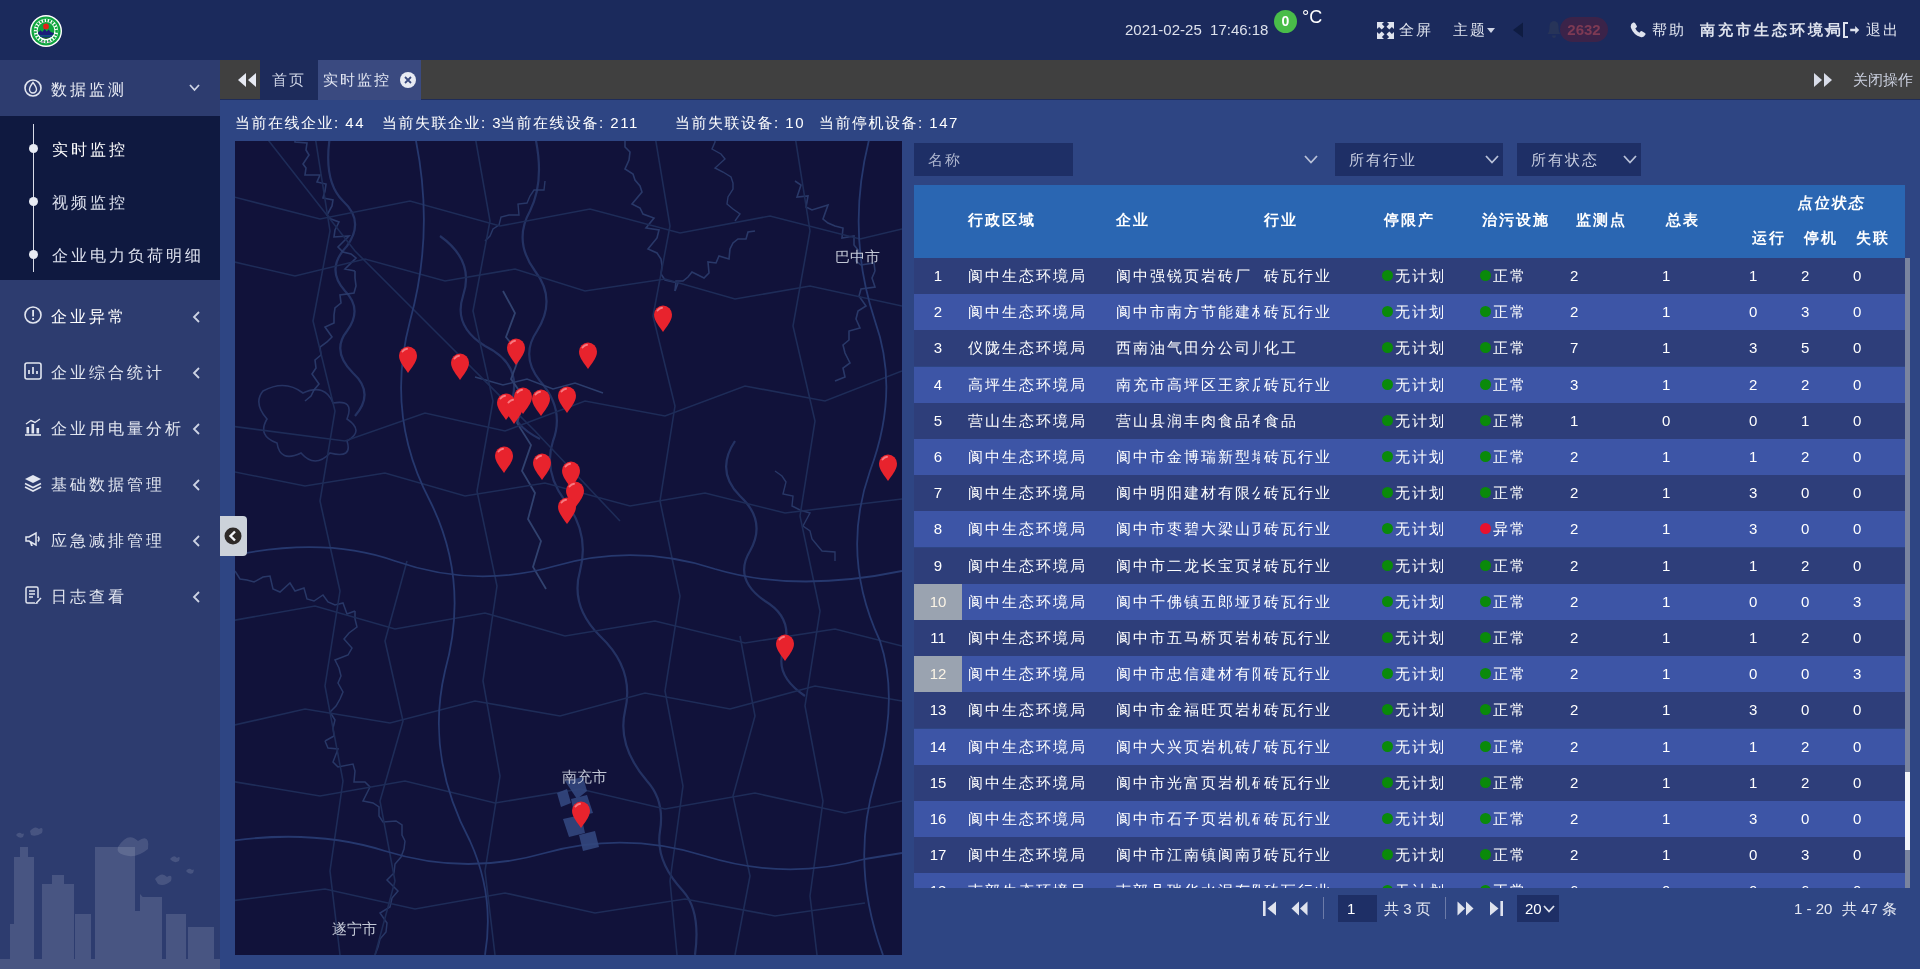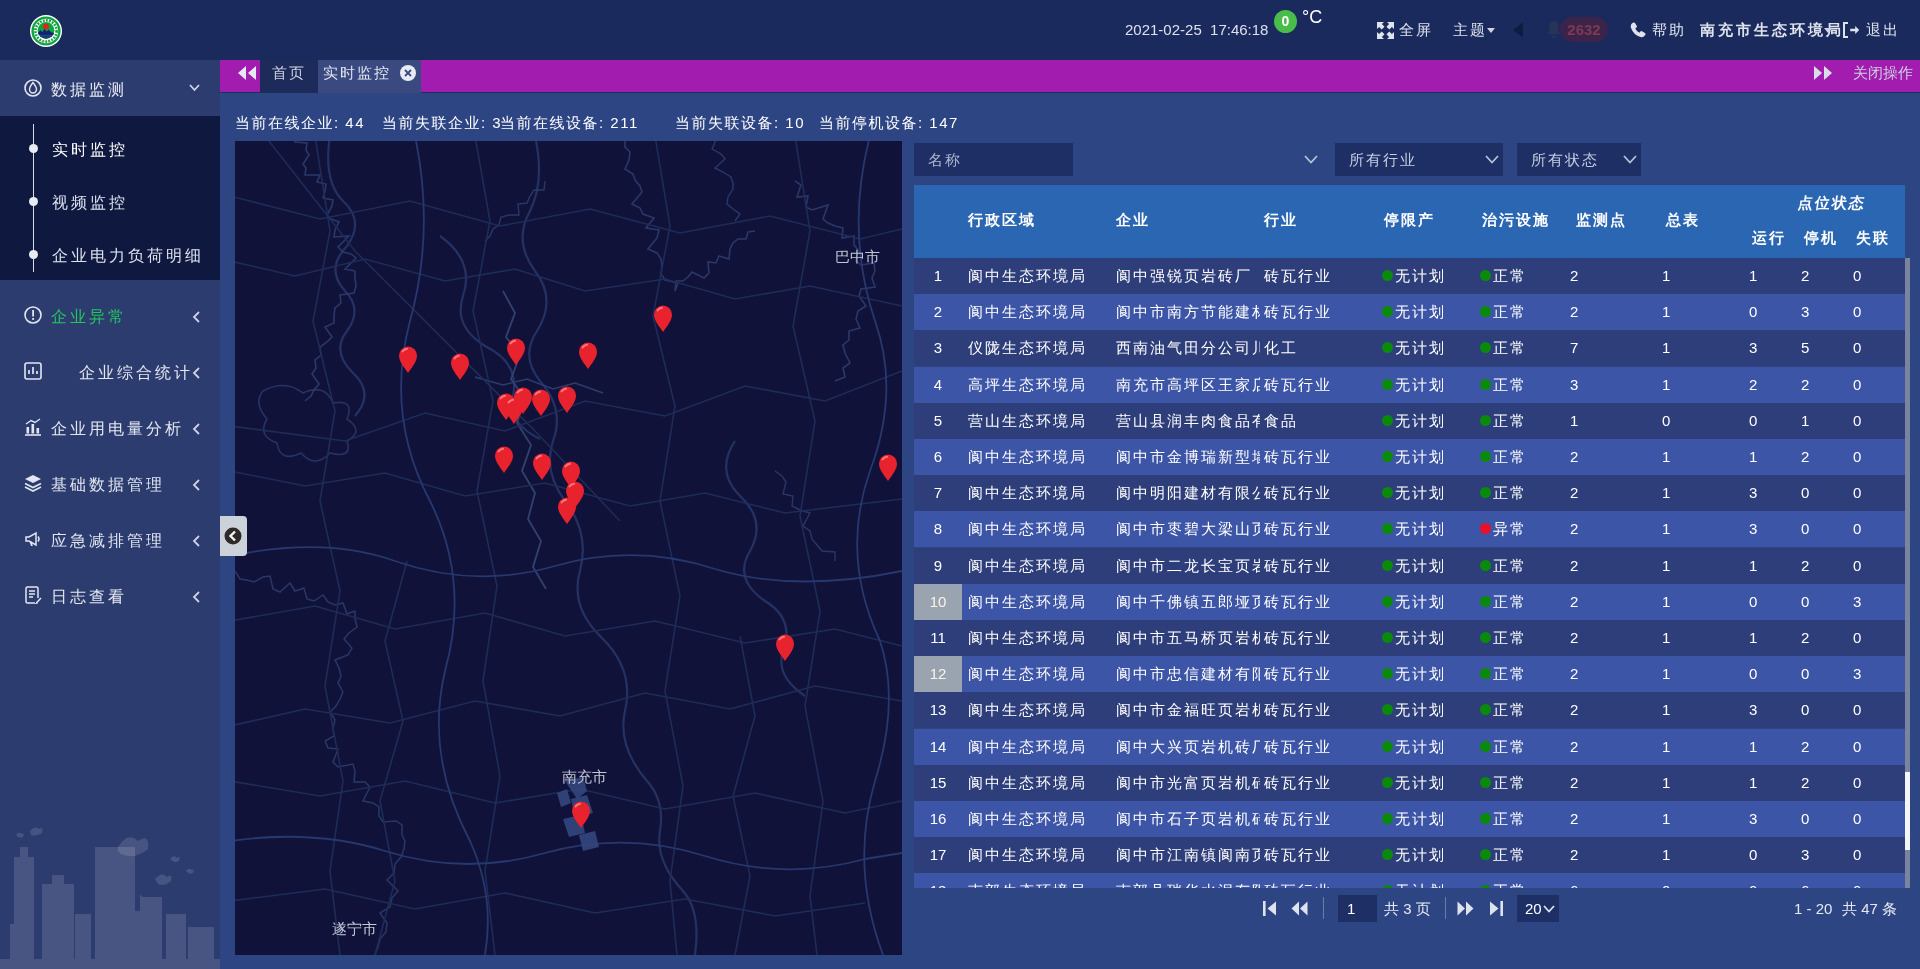--- a/index.html
+++ b/index.html
@@ -1,20 +1,20 @@
 <!DOCTYPE html>
 <html><head>
 <meta charset="utf-8">
 <style>
 * { margin:0; padding:0; box-sizing:border-box; }
 html,body { width:1920px; height:969px; overflow:hidden; background:#2e4583; font-family:"Liberation Sans",sans-serif; }
 .abs { position:absolute; }
 #header { position:absolute; left:0; top:0; width:1920px; height:60px; background:#1b2a5c; z-index:30; }
 #sidebar { position:absolute; left:0; top:60px; width:220px; height:909px; background:#2d3c6f; z-index:20; overflow:hidden; }
-#tabbar { position:absolute; left:220px; top:53px; width:1700px; height:40px; background:#a21caf; border-bottom:1px solid #1e2c59; z-index:10; }
+#tabbar { position:absolute; left:220px; top:60px; width:1700px; height:40px; background:#404040; border-bottom:1px solid #1e2c59; z-index:10; }
 #content { position:absolute; left:220px; top:100px; width:1700px; height:869px; background:#2e4583; }
 .hdr-title { position:absolute; left:82px; top:18px; color:#fff; font-size:24px; font-weight:bold; letter-spacing:8px; }
 .hdr-right { position:absolute; top:0; height:60px; color:#dfe3ee; font-size:15px; letter-spacing:2px; }
 .tab { position:absolute; top:0; height:40px; line-height:40px; text-align:center; color:#ccd2e4; font-size:15px; letter-spacing:2px; }
 .stats { position:absolute; top:114px; color:#fff; font-size:15px; z-index:5; letter-spacing:1.5px;}
 #map { position:absolute; left:235px; top:141px; width:667px; height:814px; background:#11123a; overflow:hidden; }
 #rpanel { position:absolute; left:914px; top:143px; width:992px; height:787px; }
 .fbox { position:absolute; top:0; height:33px; background:#1e2f66; color:#c7cde0; font-size:15px; line-height:33px; padding-left:14px; letter-spacing:2px; }
 #thead { position:absolute; left:0; top:42px; width:991px; height:73px; background:#2a66b2; color:#fff; font-size:15px; font-weight:bold; }
 .th { position:absolute; letter-spacing:2px; }
@@ -108,27 +108,27 @@
   <div class="abs" style="left:0;top:56px;width:220px;height:164px;background:#0f1940;">
     <div class="abs" style="left:33px;top:8px;width:1px;height:148px;background:#d7dbe8;"></div>
     <div class="abs" style="left:29px;top:81px;width:9px;height:9px;border-radius:50%;background:#e8ebf4;"></div>
     <div class="abs" style="left:29px;top:134px;width:9px;height:9px;border-radius:50%;background:#e8ebf4;"></div>
     <div class="abs" style="left:29px;top:28px;width:9px;height:9px;border-radius:50%;background:#e8ebf4;"></div>
     <div class="abs" style="left:52px;top:24px;color:#ffffff;font-size:16px;letter-spacing:3px;">实时监控</div>
     <div class="abs" style="left:52px;top:77px;color:#dde1ee;font-size:16px;letter-spacing:3px;">视频监控</div>
     <div class="abs" style="left:52px;top:130px;color:#dde1ee;font-size:16px;letter-spacing:3px;">企业电力负荷明细</div>
   </div>
 
-  <div class="abs" style="left:51px;top:247px;color:#22c55e;font-size:16px;letter-spacing:3px;">企业异常</div>
+  <div class="abs" style="left:51px;top:247px;color:#ffffff;font-size:16px;letter-spacing:3px;">企业异常</div>
   <svg class="abs" style="left:24px;top:246px" width="18" height="18" viewBox="0 0 18 18">
       <circle cx="9" cy="9" r="8" fill="none" stroke="#e2e6f0" stroke-width="1.6"></circle>
       <rect x="8.2" y="4" width="1.8" height="6.5" fill="#e2e6f0"></rect>
       <rect x="8.2" y="12" width="1.8" height="1.9" fill="#e2e6f0"></rect>
     </svg>
-  <div class="abs" style="left:51px;top:303px;color:#e2e6f0;font-size:16px;letter-spacing:3px;margin-left:28px;">企业综合统计</div>
+  <div class="abs" style="left:51px;top:303px;color:#e2e6f0;font-size:16px;letter-spacing:3px;">企业综合统计</div>
   <svg class="abs" style="left:24px;top:302px" width="18" height="18" viewBox="0 0 18 18">
       <rect x="1" y="1" width="16" height="16" rx="2" fill="none" stroke="#e2e6f0" stroke-width="1.6"></rect>
       <path d="M5 12 L5 8 M9 12 L9 5 M13 12 L13 9" stroke="#e2e6f0" stroke-width="1.7"></path>
     </svg>
   <div class="abs" style="left:51px;top:359px;color:#e2e6f0;font-size:16px;letter-spacing:3px;">企业用电量分析</div>
   <svg class="abs" style="left:24px;top:358px" width="18" height="18" viewBox="0 0 18 18">
       <path d="M1 17 L17 17" stroke="#e2e6f0" stroke-width="1.6"></path>
       <rect x="2.5" y="9" width="2.6" height="6.5" fill="#e2e6f0"></rect>
       <rect x="7.5" y="6" width="2.6" height="9.5" fill="#e2e6f0"></rect>
       <rect x="12.5" y="10" width="2.6" height="5.5" fill="#e2e6f0"></rect>

